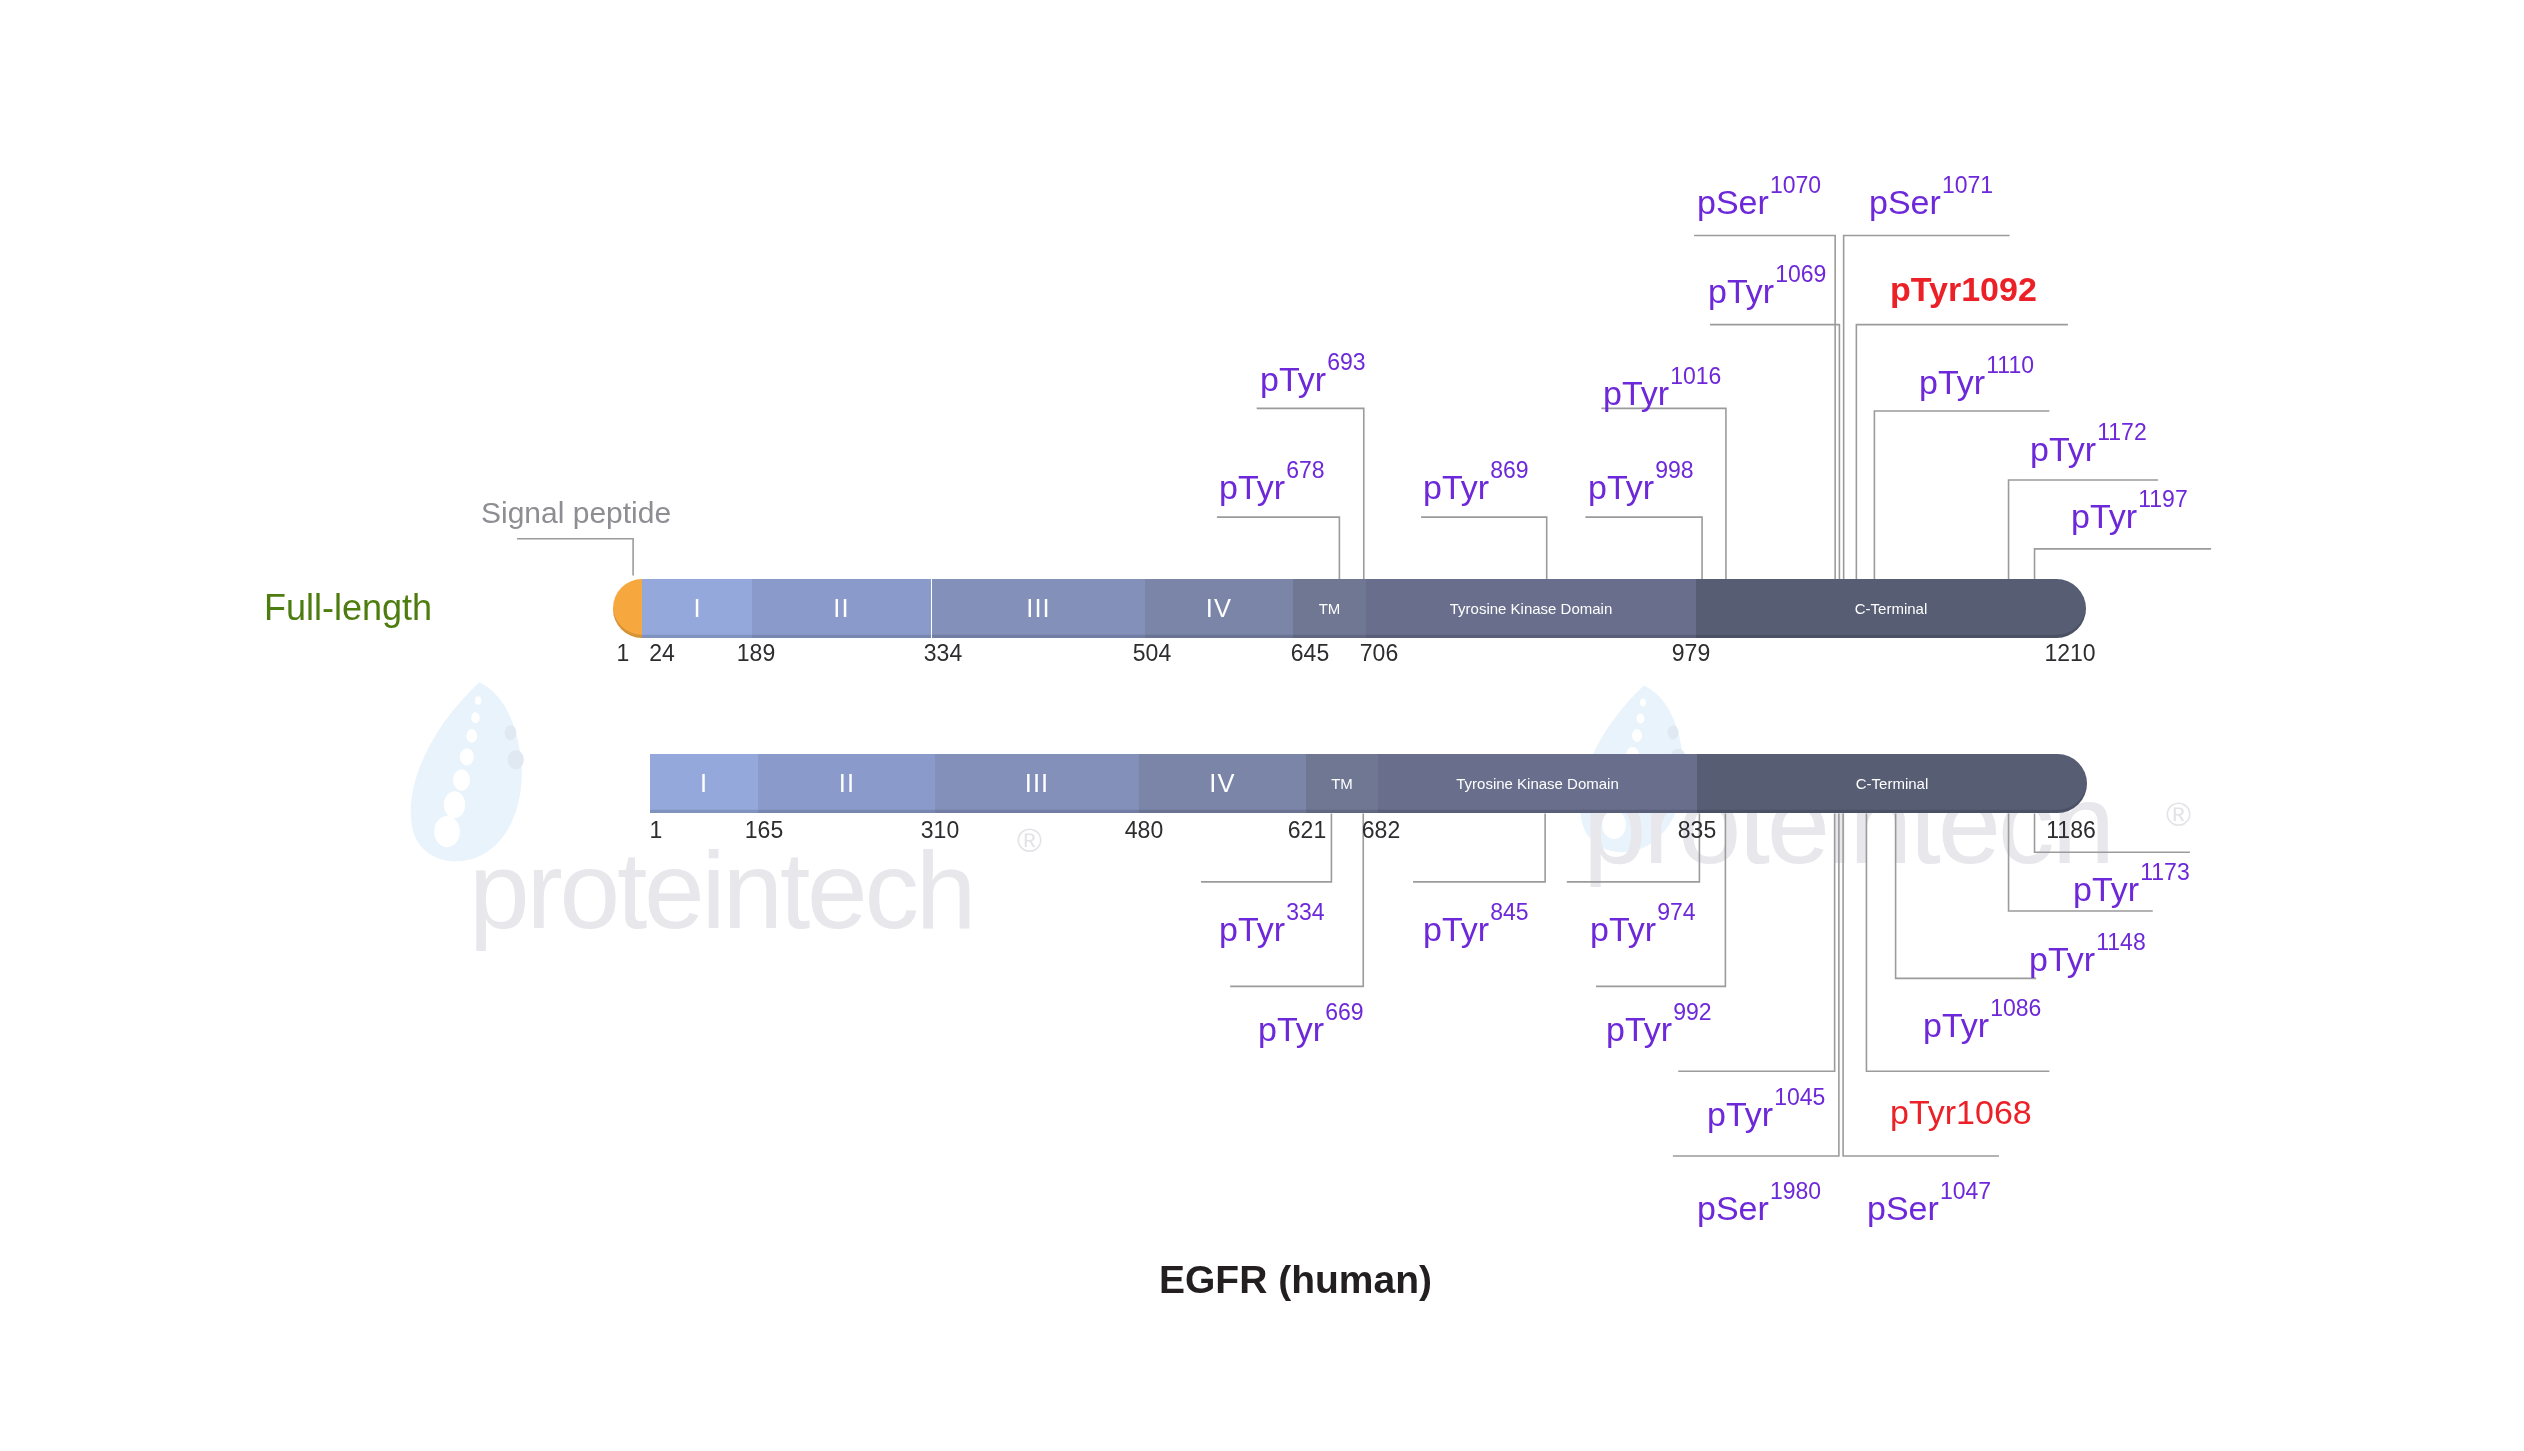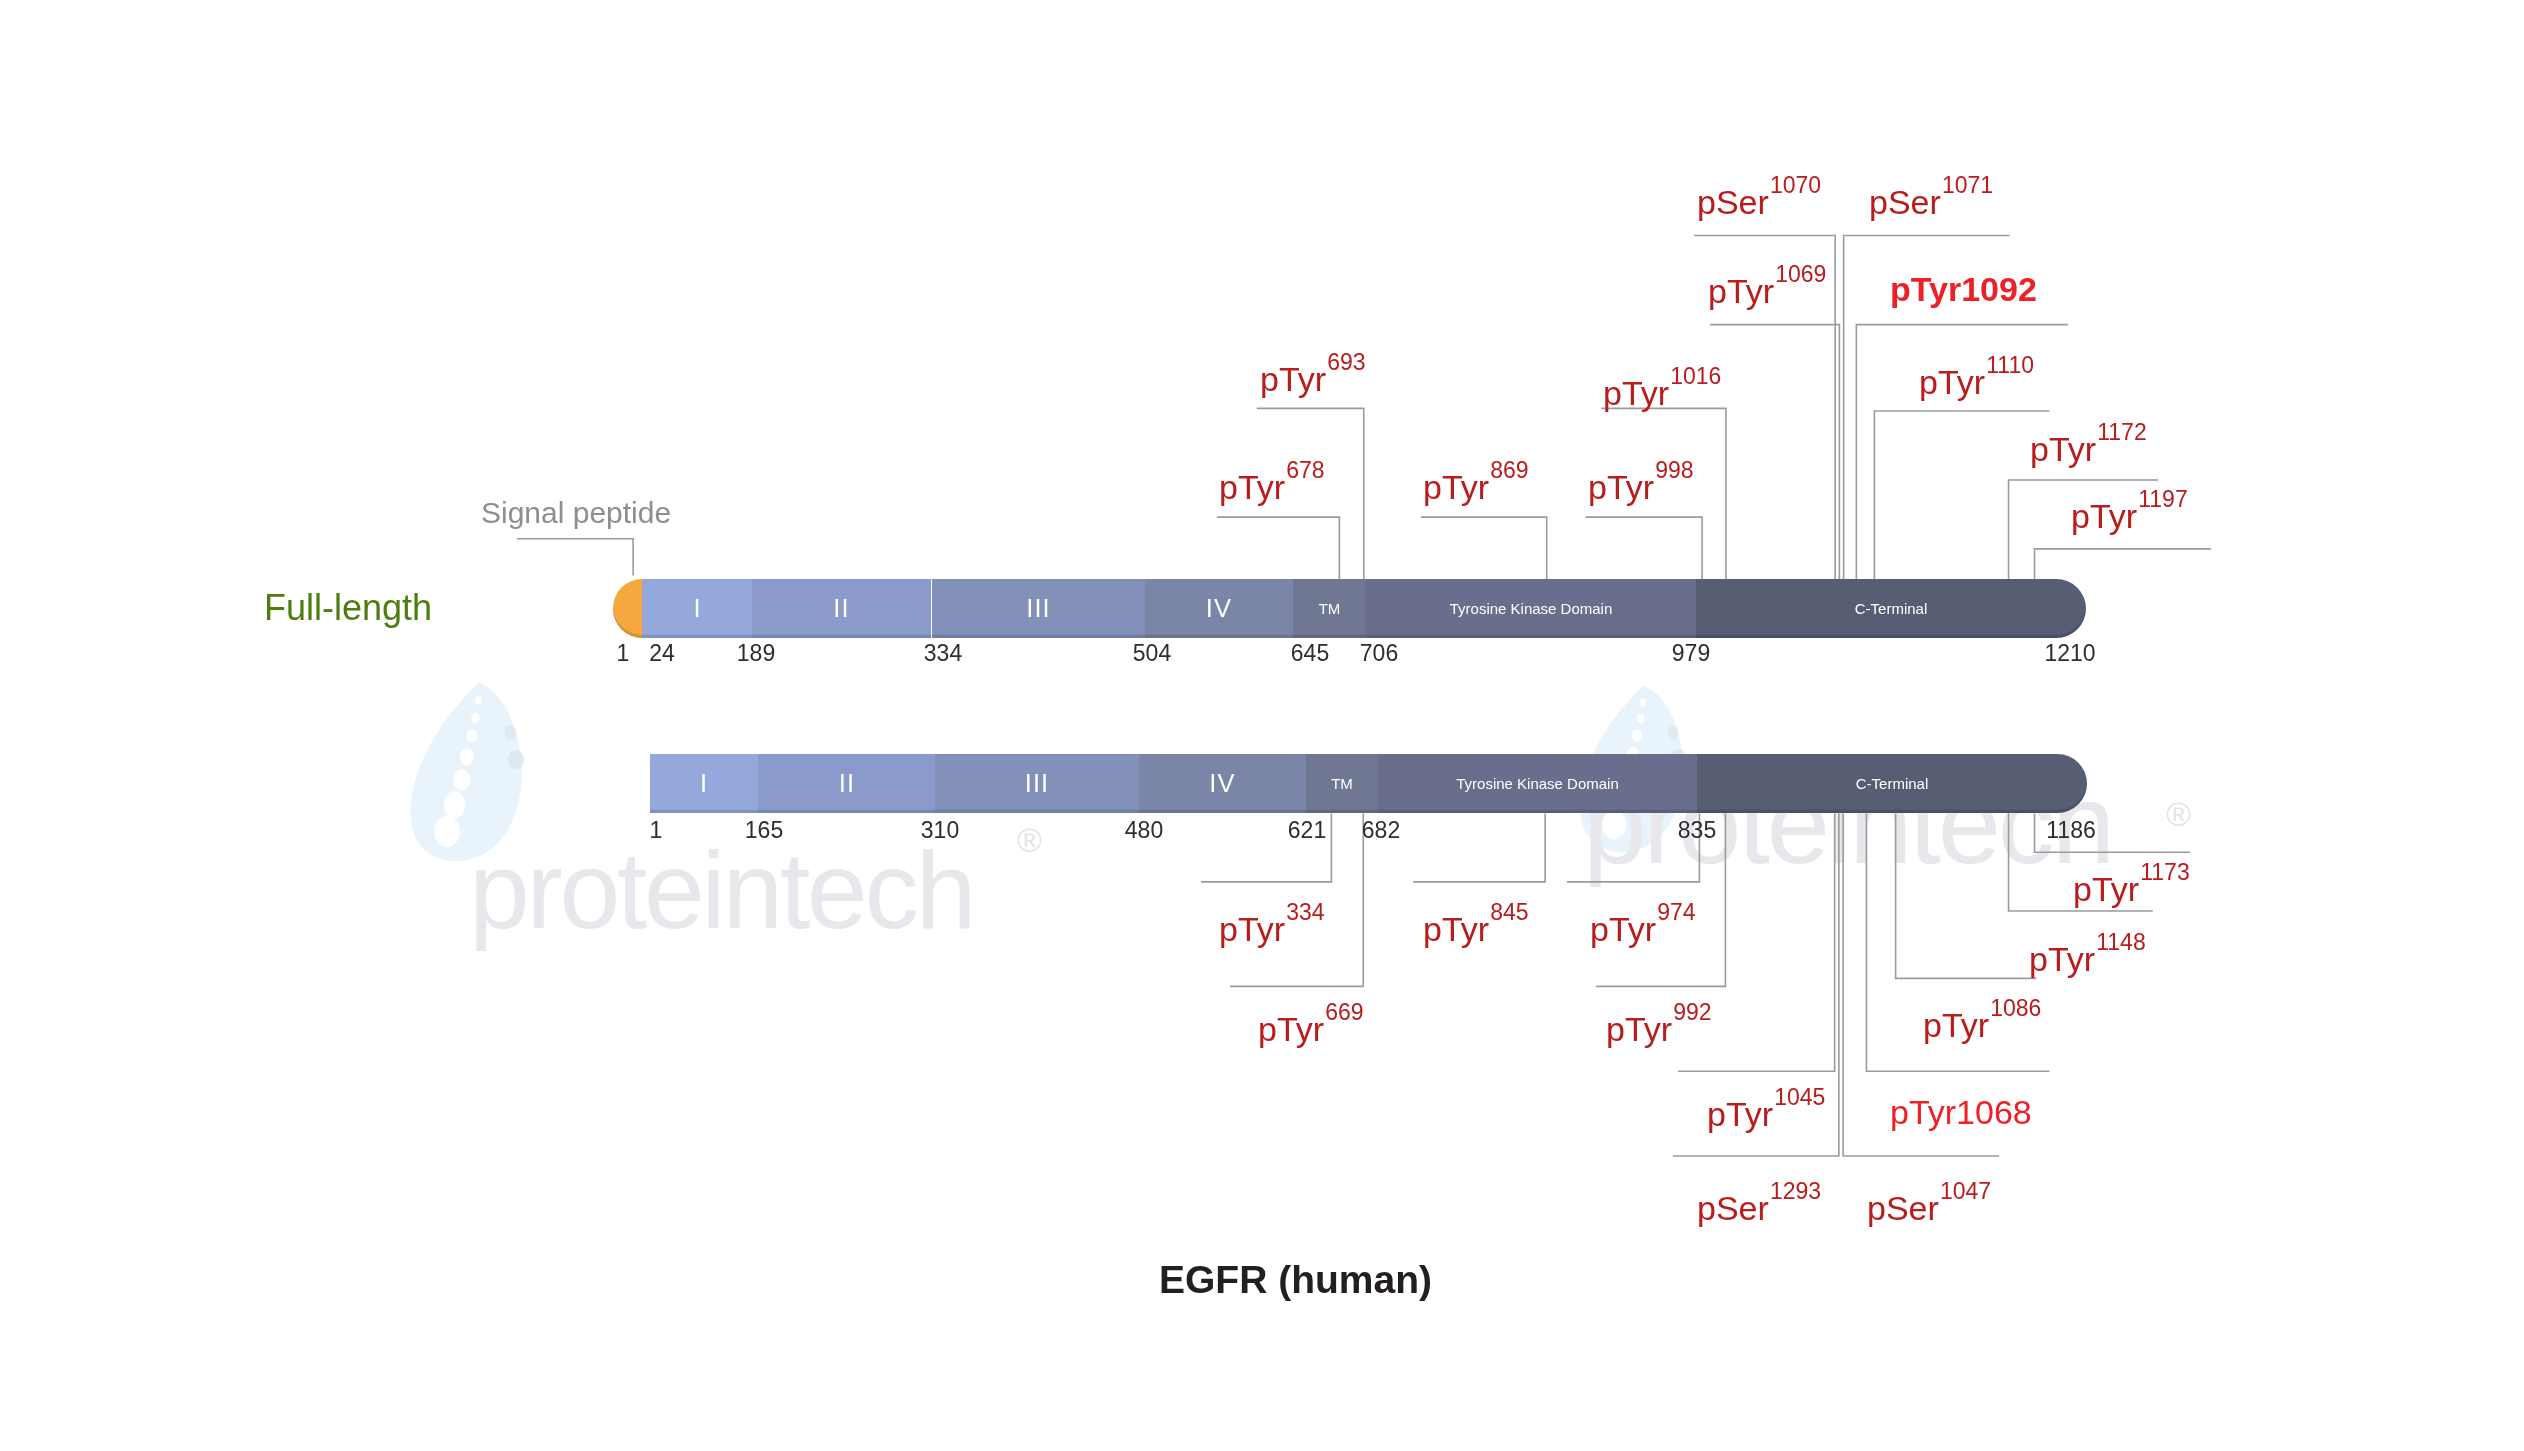--- a/index.html
+++ b/index.html
@@ -53,21 +53,21 @@
     font-size:23px;
     color:#2D2D30;
     transform:translateX(-50%);
     z-index:3;
     white-space:nowrap;
   }
   
   .site{
     position:absolute;
     font-size:34px;
-    color:#b91c1c;
+    color:#6d28d9;
     z-index:3;
     white-space:nowrap;
   }
   .site sup{
     font-size:23px;
     position:relative;
     top:-9.5px;
     margin-left:1.1px;
   }
   
@@ -243,21 +243,21 @@
   <div class="site" style="left:1919px;top:361px"><span>pTyr</span><sup>1110</sup></div>
   <div class="site" style="left:2030px;top:428px"><span>pTyr</span><sup>1172</sup></div>
   <div class="site" style="left:2071px;top:495px"><span>pTyr</span><sup>1197</sup></div>
 
   <div class="site" style="left:1219px;top:908px"><span>pTyr</span><sup>334</sup></div>
   <div class="site" style="left:1258px;top:1008px"><span>pTyr</span><sup>669</sup></div>
   <div class="site" style="left:1423px;top:908px"><span>pTyr</span><sup>845</sup></div>
   <div class="site" style="left:1590px;top:908px"><span>pTyr</span><sup>974</sup></div>
   <div class="site" style="left:1606px;top:1008px"><span>pTyr</span><sup>992</sup></div>
   <div class="site" style="left:1707px;top:1093px"><span>pTyr</span><sup>1045</sup></div>
-  <div class="site" style="left:1697px;top:1187px"><span>pSer</span><sup>1293</sup></div>
+  <div class="site" style="left:1697px;top:1187px"><span>pSer</span><sup>1980</sup></div>
   <div class="site" style="left:1867px;top:1187px"><span>pSer</span><sup>1047</sup></div>
   <div class="site" style="left: 1890px; top: 1093px; color: rgb(236, 33, 39);"><span>pTyr1068</span></div>
   <div class="site" style="left:1923px;top:1004px"><span>pTyr</span><sup>1086</sup></div>
   <div class="site" style="left:2029px;top:938px"><span>pTyr</span><sup>1148</sup></div>
   <div class="site" style="left:2073px;top:868px"><span>pTyr</span><sup>1173</sup></div>
 
   <div class="title" style="left:1159px;top:1258px">EGFR (human)</div>
 
 </div>
 

